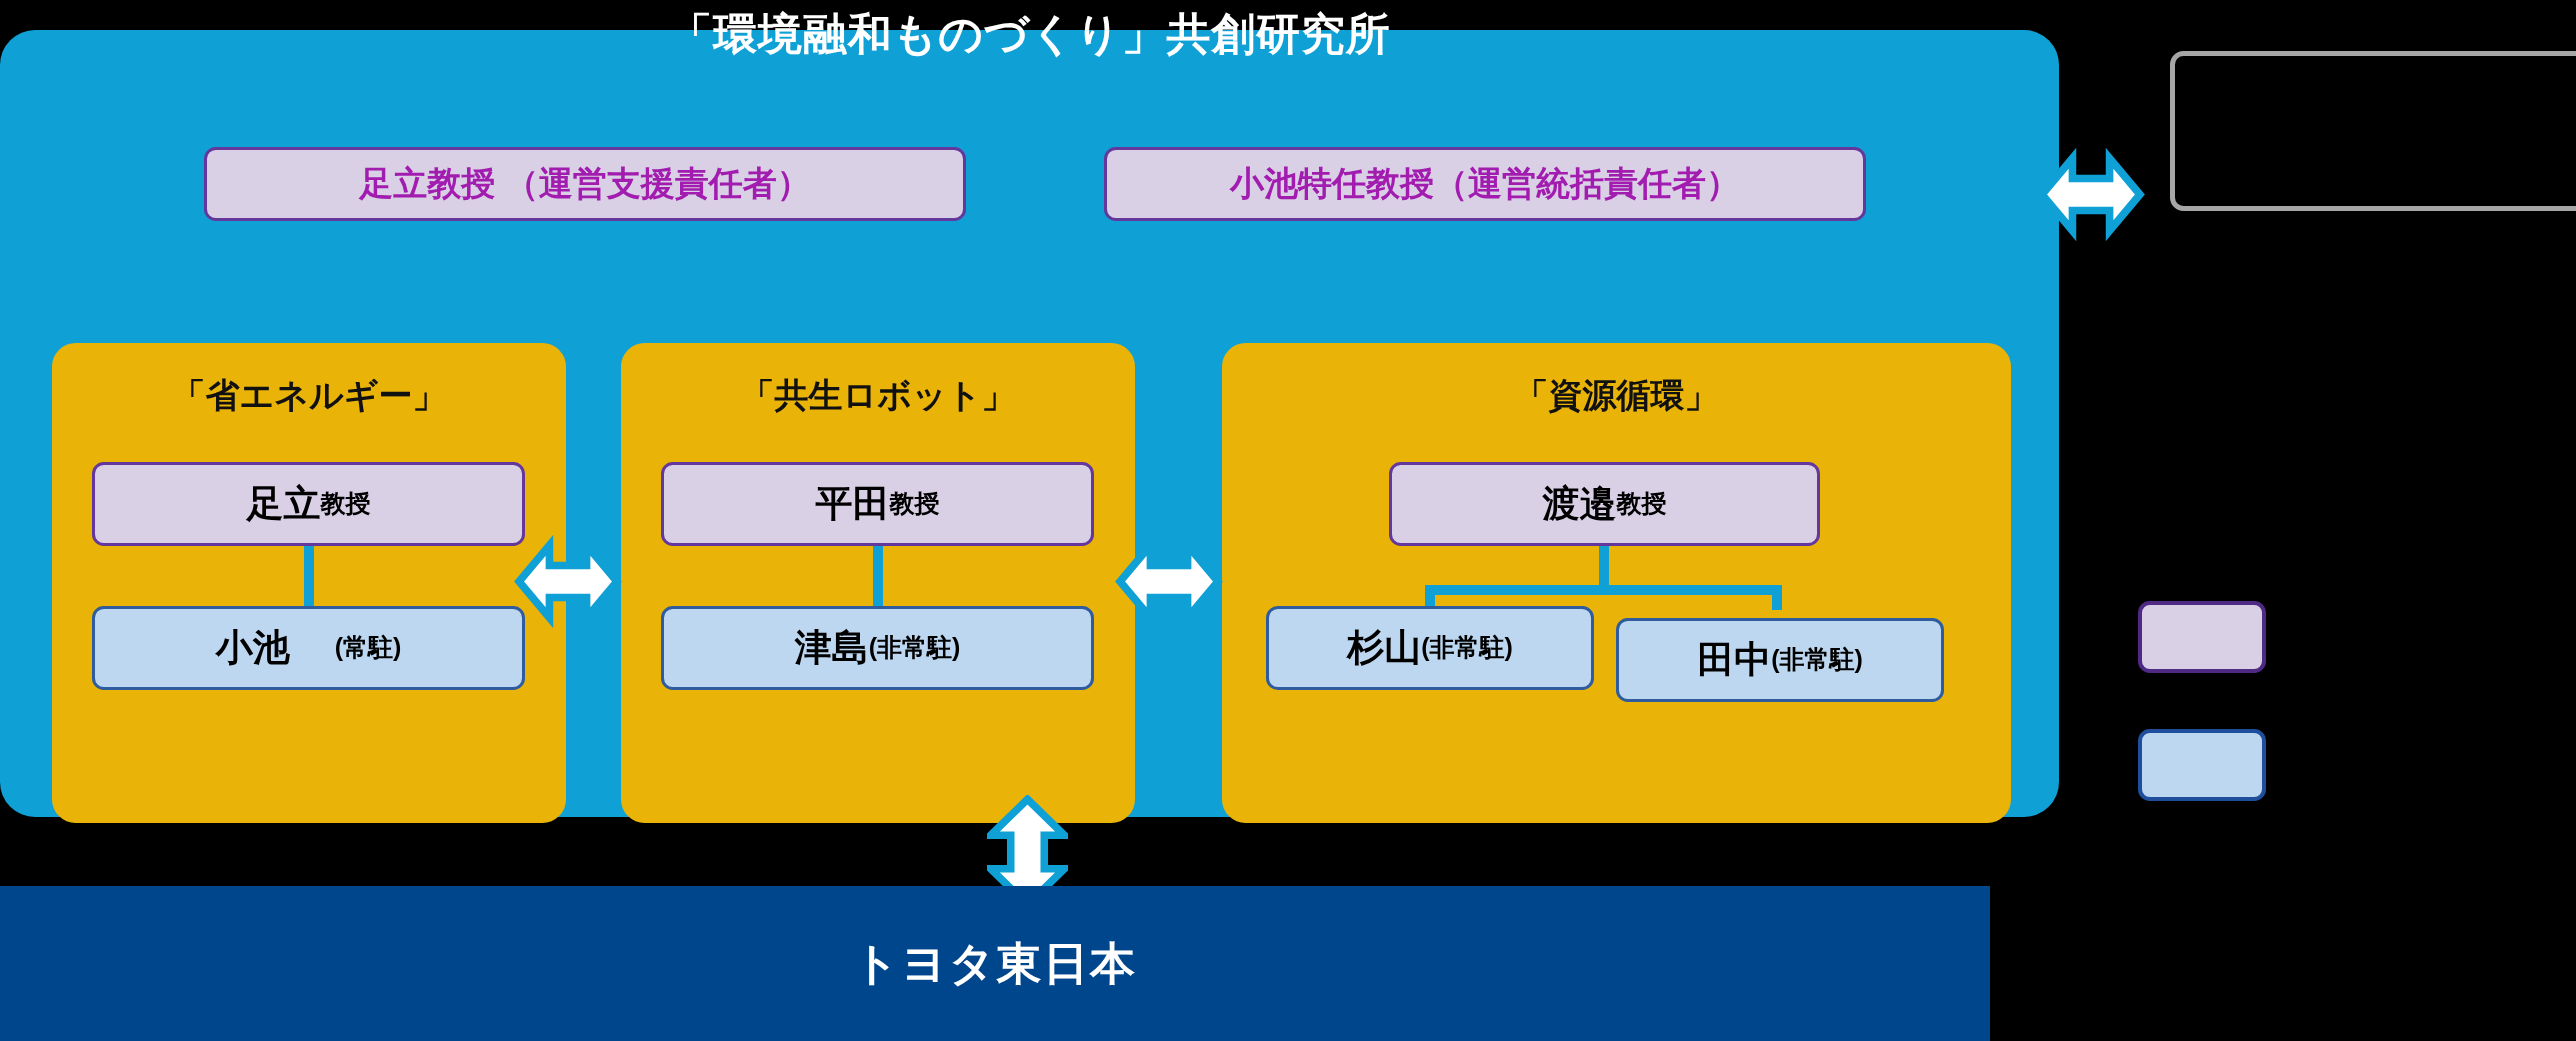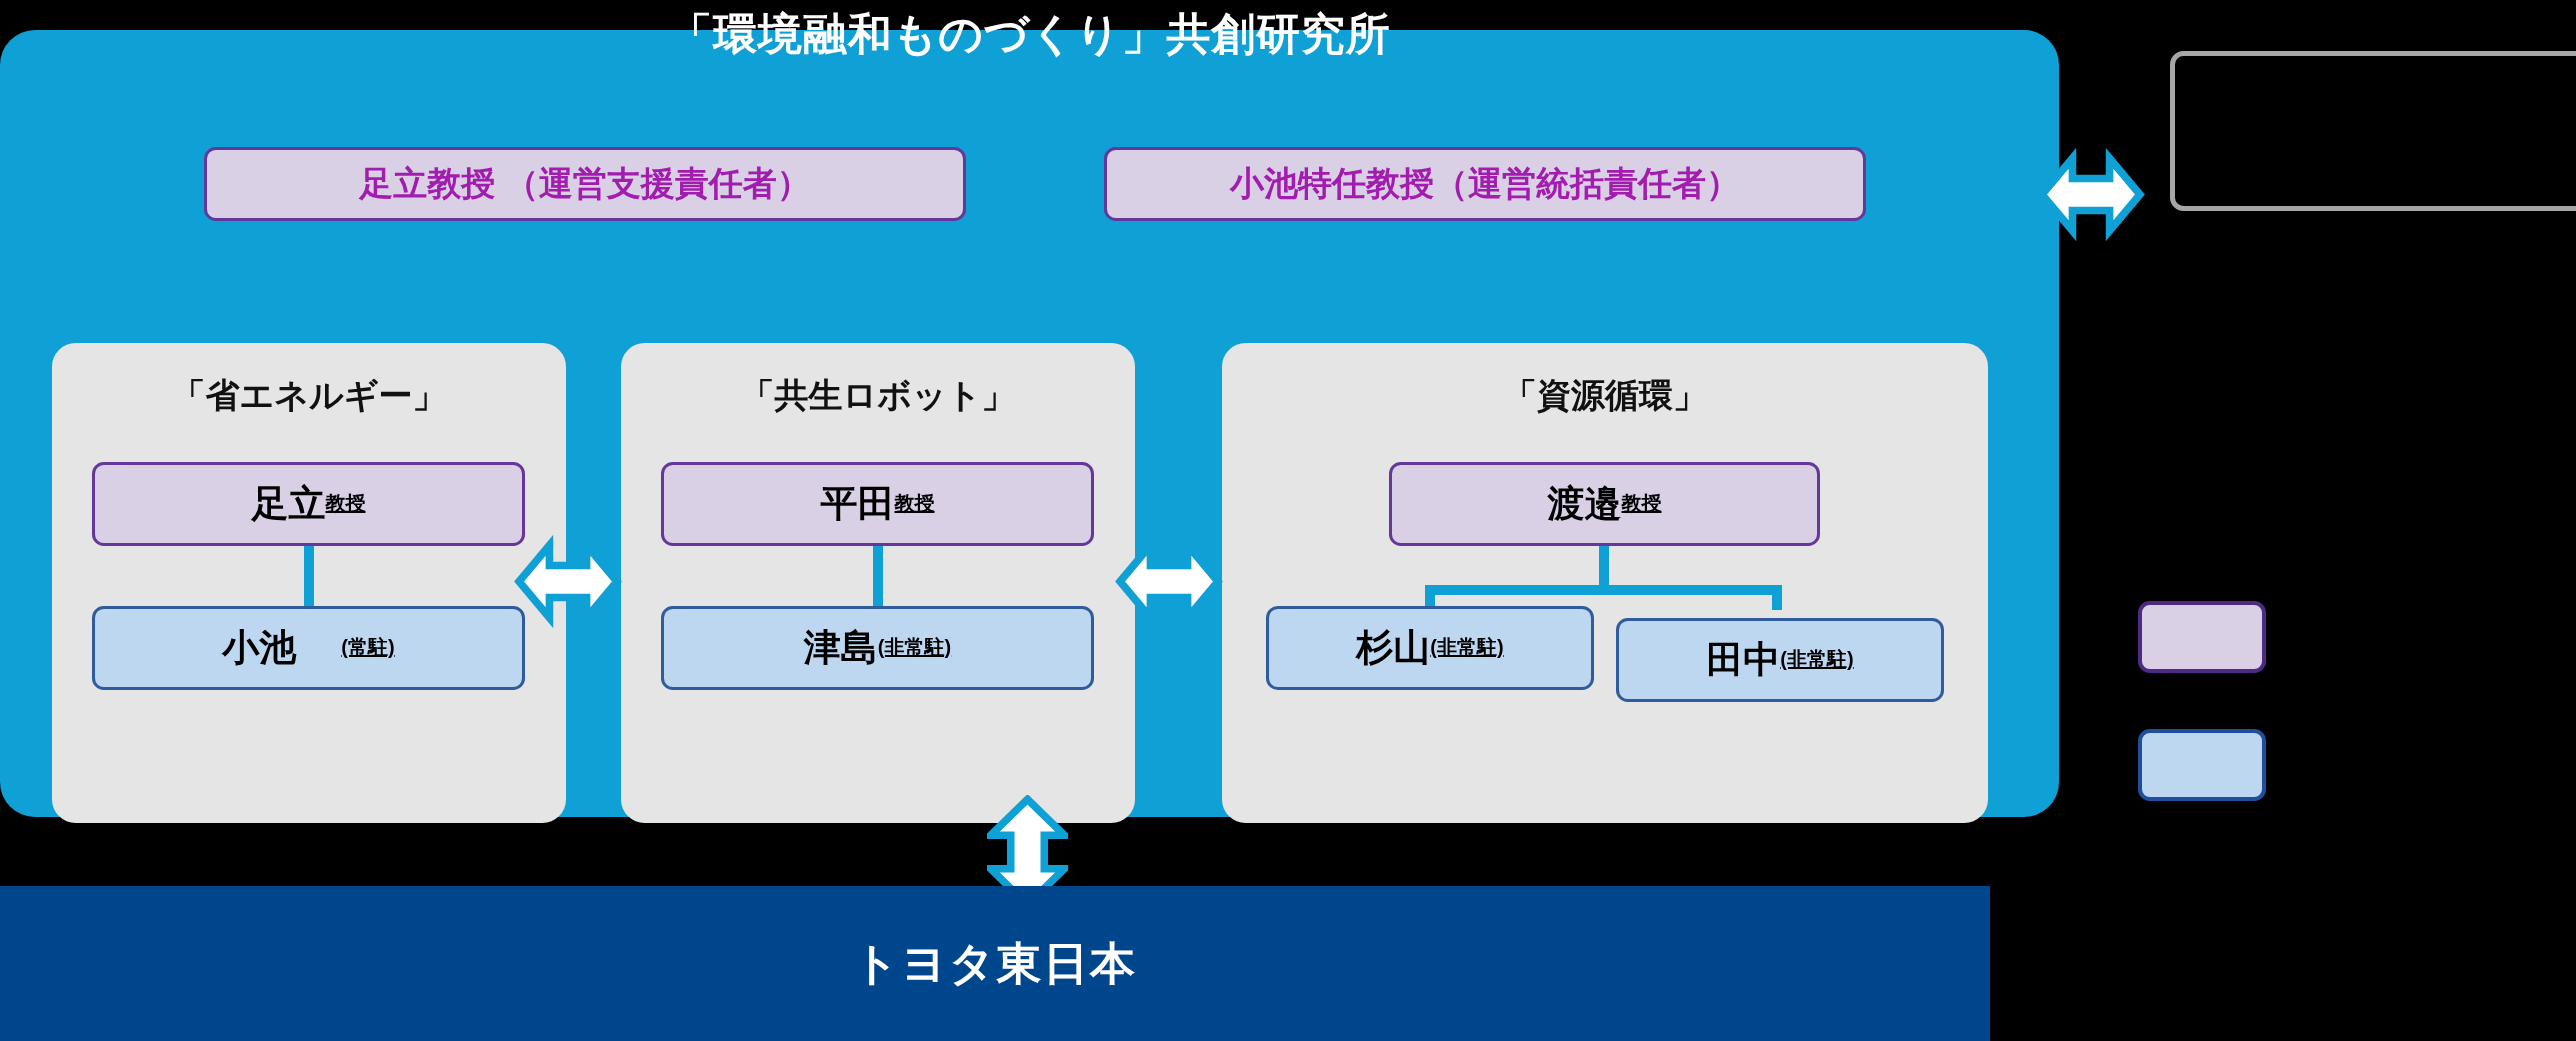--- a/index.html
+++ b/index.html
@@ -28,42 +28,42 @@
     display:flex;align-items:center;justify-content:center;
     color:#a21caf;font-weight:bold;font-size:34px;white-space:nowrap;
     box-sizing:border-box;
   }
   #lead-support{left:204px;top:117px;width:762px;}
   #lead-director{left:1104px;top:117px;width:762px;}
 
   
   .theme-panel{
     position:absolute;top:313px;height:480px;
-    background:#e5e5e5;border-radius:23.6px;
+    background:#eab308;border-radius:23.6px;
   }
   #theme-panel-1{left:52px;width:514px;}
   #theme-panel-2{left:621px;width:514px;}
-  #theme-panel-3{left:1222px;width:766px;}
+  #theme-panel-3{left:1222px;width:766px;padding-left:23px;}
 
   .theme-title{
     position:absolute;left:0;top:30px;width:100%;
     text-align:center;color:#111;font-size:34px;font-weight:bold;
     white-space:nowrap;
   }
 
   
   .member-box{
     position:absolute;display:flex;align-items:center;justify-content:center;
     border-radius:11.8px;box-sizing:border-box;white-space:nowrap;
     color:#000;font-weight:bold;
   }
   .member-box.prof{background:#D9D0E6;border:3.4px solid #63379B;}
   .member-box.staff{background:#BDD7F0;border:3.4px solid #2E5C9E;}
   .member-box .nm{font-size:37px;}
-  .member-box .qual{font-size:20px;text-decoration:underline;}
+  .member-box .qual{font-size:25px;}
 
   
   #box-adachi   {left:40px; top:119px; width:433px;height:84px;}
   #box-koike    {left:40px; top:263px; width:433px;height:84px;gap:45px;}
   #box-hirata   {left:40px; top:119px; width:433px;height:84px;}
   #box-tsushima {left:40px; top:263px; width:433px;height:84px;}
   
   #box-watanabe {left:167px;top:119px; width:431px;height:84px;}
   #box-sugiyama {left:44px; top:263px; width:328px;height:84px;}
   #box-tanaka   {left:394px;top:275px; width:328px;height:84px;}

